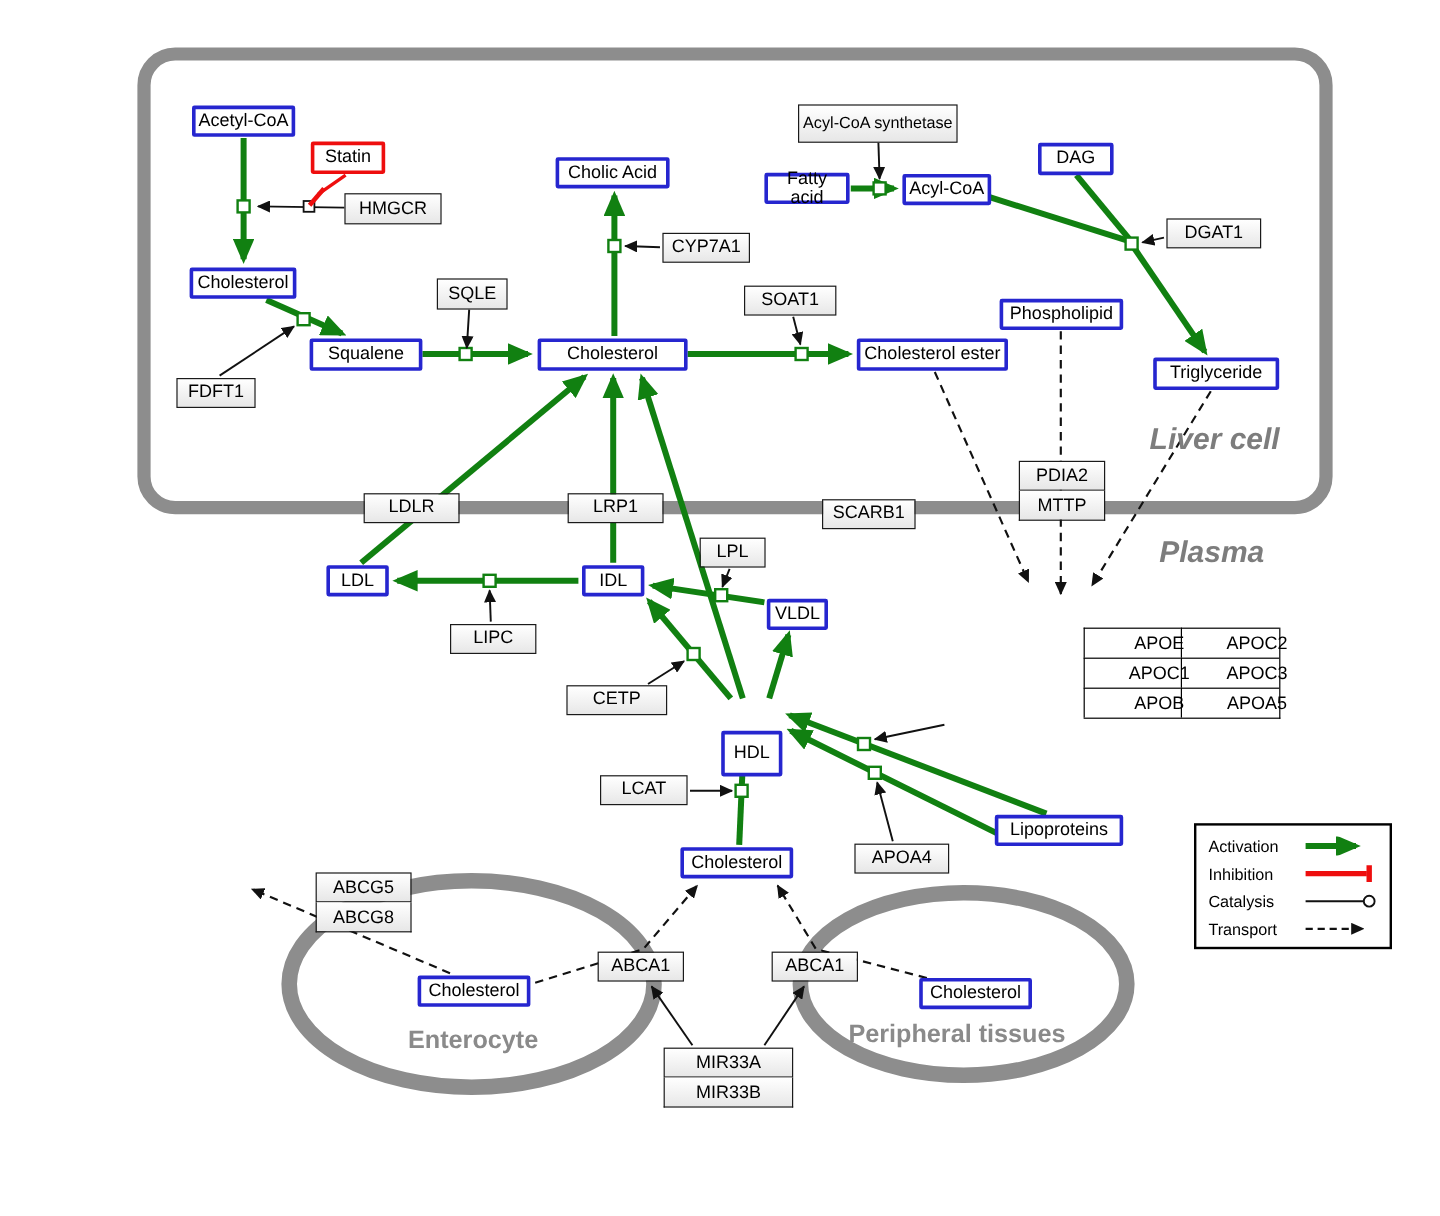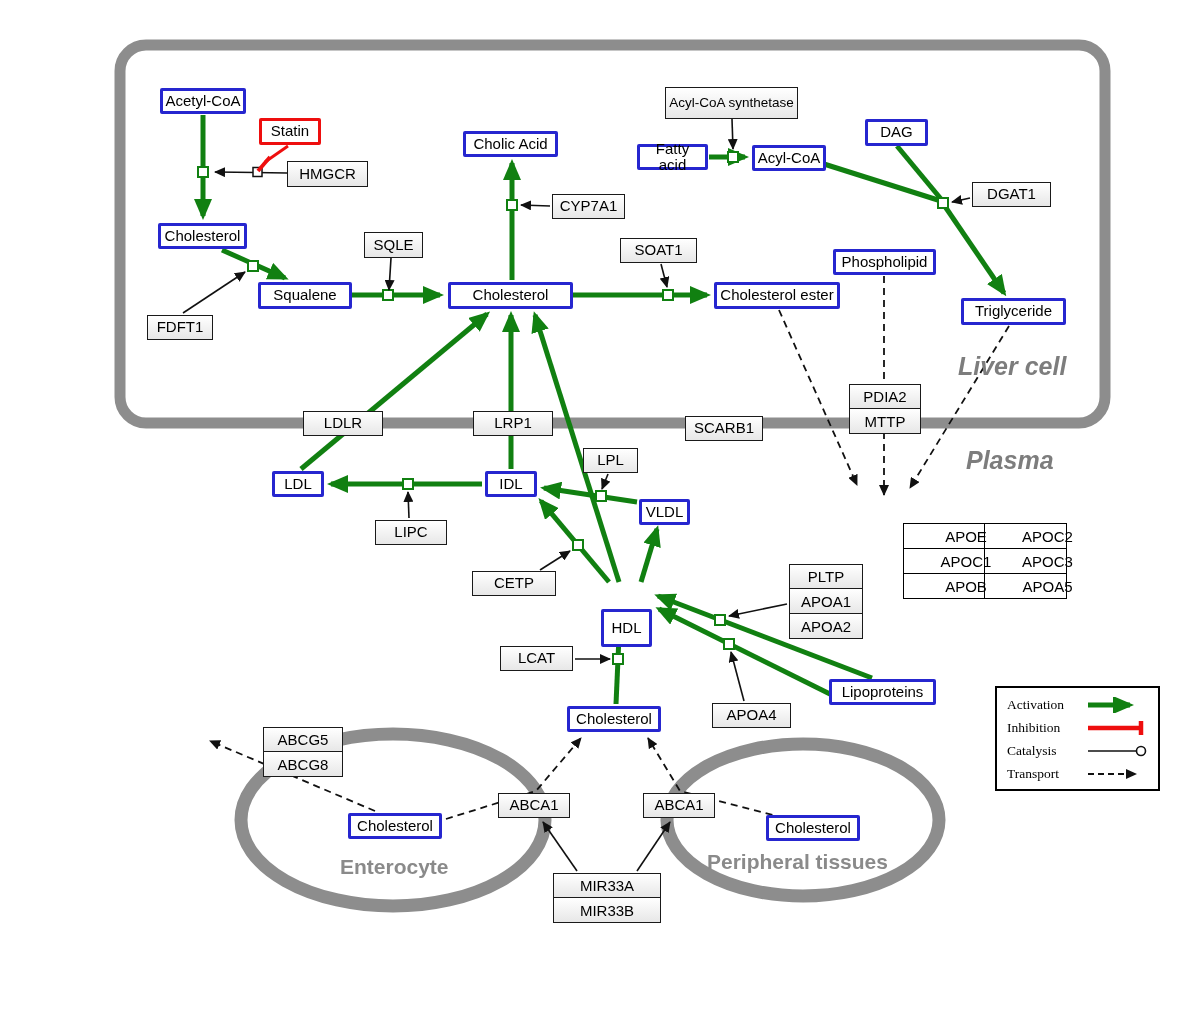--- a/index.html
+++ b/index.html
@@ -18,21 +18,21 @@
   .stack .sbox + .sbox{border-top:none;}
   .region-label{position:absolute;z-index:3;font-weight:bold;color:#7d7d7d;}
   .big-label{font-size:25px;font-style:italic;}
   .cell-label{font-size:21px;color:#8a8a8a;}
   .apo-table{position:absolute;z-index:2;display:grid;grid-template-columns:81px 82px;
         border-right:1.6px solid #000;border-bottom:1.6px solid #000;background:#fff;}
   .apo-cell{box-sizing:border-box;height:25px;display:flex;align-items:center;justify-content:center;
         border-left:1.6px solid #000;border-top:1.6px solid #000;font-size:15px;padding-left:44px;}
   .legend{position:absolute;z-index:3;box-sizing:border-box;border:2.5px solid #000;background:#fff;
         padding:8px 10px 6px 10px;display:flex;flex-direction:column;gap:5px;}
-  .legend-row{display:flex;align-items:center;justify-content:space-between;height:18px;font-family:Liberation Serif, serif;}
+  .legend-row{display:flex;align-items:center;justify-content:space-between;height:18px;}
   .legend-row .lbl{font-size:13.5px;color:#000;margin-right:8px;}
   .small2{font-size:13.5px;}
 </style>
 </head>
 <body>
 
 <div id="canvas">
 
   <svg id="edges" viewBox="0 0 1200 1013">
     <defs>
@@ -160,25 +160,20 @@
   </div>
 
   <div class="node met" style="left:272px;top:471px;width:52px;height:26px">LDL</div>
   <div class="node met" style="left:485px;top:471px;width:52px;height:26px">IDL</div>
   <div class="node gene" style="left:375px;top:520px;width:72px;height:25px">LIPC</div>
   <div class="node gene" style="left:583px;top:448px;width:55px;height:25px">LPL</div>
   <div class="node met" style="left:639px;top:499px;width:51px;height:26px">VLDL</div>
   <div class="node gene" style="left:472px;top:571px;width:84px;height:25px">CETP</div>
   <div class="node met" style="left:601px;top:609px;width:51px;height:38px">HDL</div>
   <div class="node gene" style="left:500px;top:646px;width:73px;height:25px">LCAT</div>
-  <div class="stack" style="left:789px;top:564px;width:74px;">
-    <div class="sbox" style="height:25px">PLTP</div>
-    <div class="sbox" style="height:25px">APOA1</div>
-    <div class="sbox" style="height:25px">APOA2</div>
-  </div>
   <div class="node gene" style="left:712px;top:703px;width:79px;height:25px">APOA4</div>
   <div class="node met" style="left:829px;top:679px;width:107px;height:26px">Lipoproteins</div>
   <div class="node met" style="left:567px;top:706px;width:94px;height:26px">Cholesterol</div>
 
   <div class="apo-table" style="left:903px;top:523px;">
     <div class="apo-cell">APOE</div>
     <div class="apo-cell">APOC2</div>
     <div class="apo-cell">APOC1</div>
     <div class="apo-cell">APOC3</div>
     <div class="apo-cell">APOB</div>

